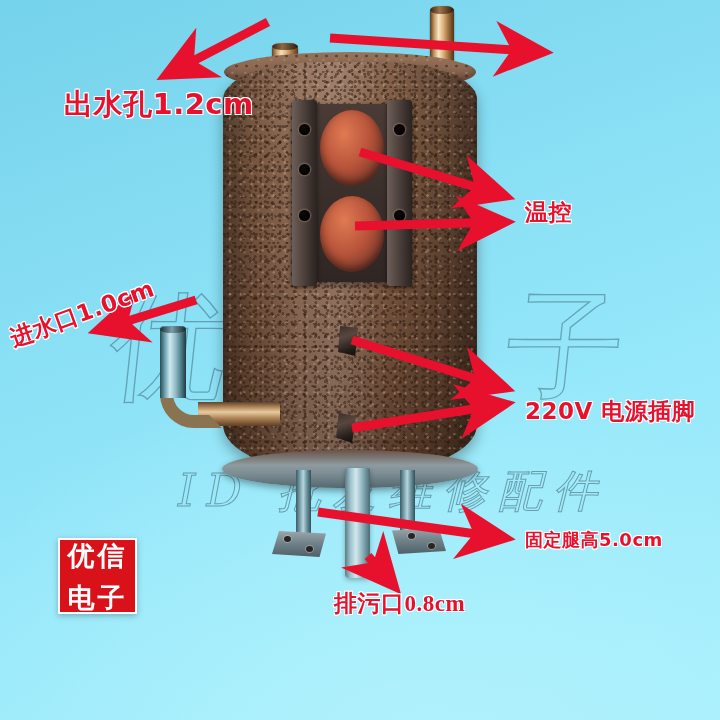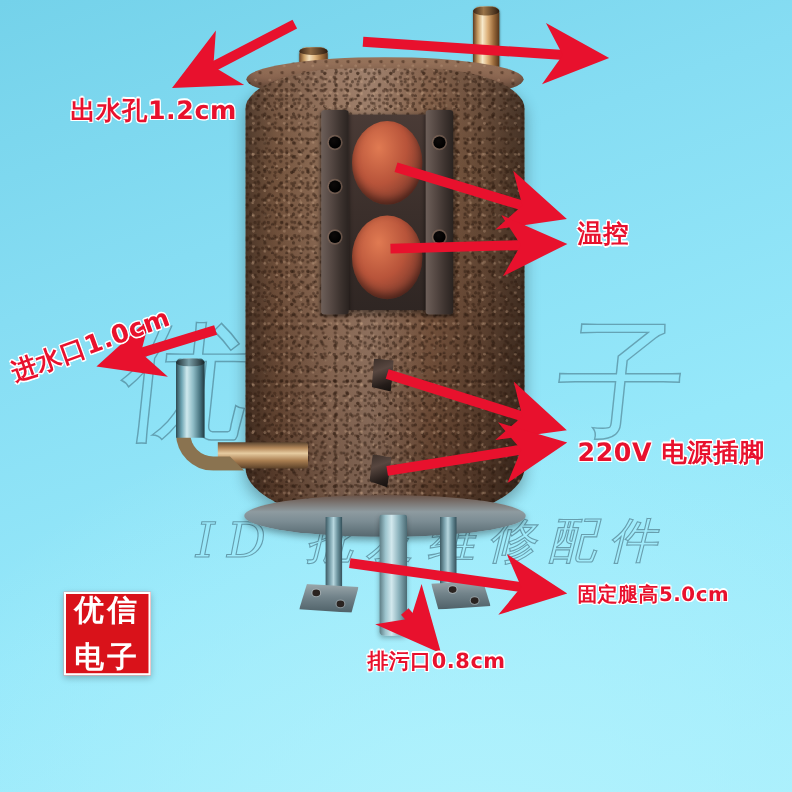--- a/index.html
+++ b/index.html
@@ -211,27 +211,27 @@
     position:absolute;
     color:#e8112d;
     font-weight:bold;
     white-space:nowrap;
     text-shadow:
       -1px -1px 0 #fff, 1px -1px 0 #fff,
       -1px  1px 0 #fff, 1px  1px 0 #fff,
        0   -1.4px 0 #fff, 0 1.4px 0 #fff;
     letter-spacing:.5px;
   }
-  #lbl-outlet{left:64px;top:85px;font-size:23px;}
+  #lbl-outlet{left:64px;top:85px;font-size:29px;}
   #lbl-vent{left:561px;top:50px;font-size:23px;}
   #lbl-thermo{left:525px;top:197px;font-size:23px;}
   #lbl-inlet{left:6px;top:325px;font-size:23px;transform:rotate(-20deg);transform-origin:left top;}
   #lbl-power{left:525px;top:396px;font-size:23px;}
   #lbl-leg{left:525px;top:528px;font-size:18px;}
-  #lbl-drain{left:334px;top:588px;font-size:19px;}
+  #lbl-drain{left:334px;top:588px;font-size:23px;font-family:Liberation Serif, serif;}
 
   
   #brand-badge{
     position:absolute;left:58px;top:538px;width:75px;height:72px;
     background:#d9121a;
     border:2px solid #fff;
     box-shadow:0 2px 6px rgba(0,0,0,.25);
     display:flex;flex-direction:column;align-items:center;justify-content:center;
     line-height:1;
   }

